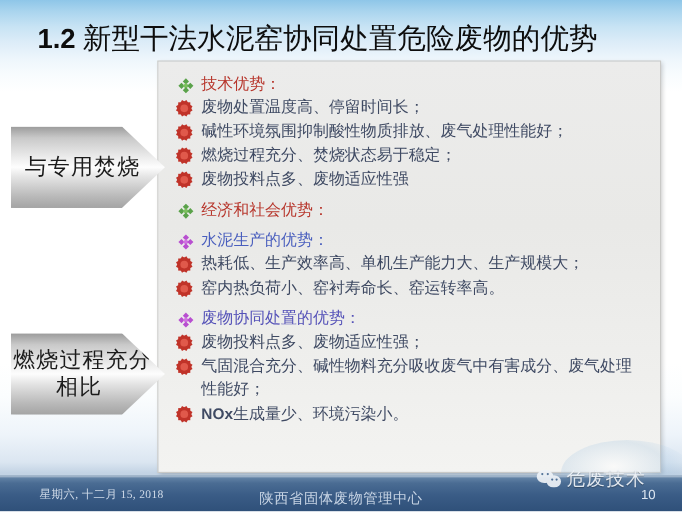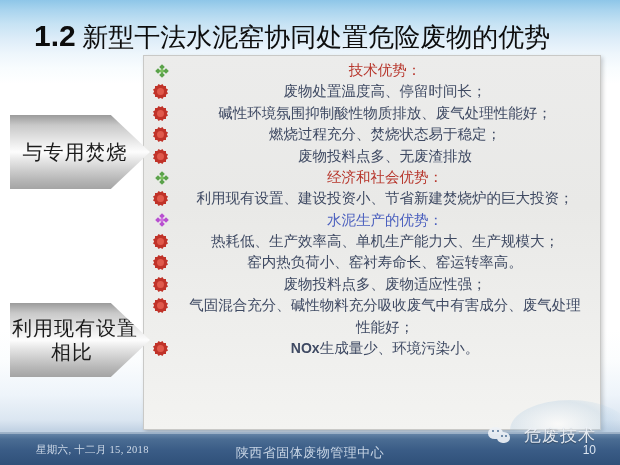--- a/index.html
+++ b/index.html
@@ -24,31 +24,31 @@
   #bottom-band:before{
     content:"";position:absolute;left:0;right:0;top:0;height:2px;
     background:rgba(255,255,255,0.35);
   }
   
   #title{
     position:absolute;left:34px;top:19px;width:566px;height:34px;
     font-size:26px;line-height:34px;color:#0d0d0d;white-space:nowrap;
     font-family:"Liberation Serif","DejaVu Serif",serif;
   }
-  #title .num{font-family:"Liberation Sans","DejaVu Sans",sans-serif;font-weight:bold;font-size:30px;}
+  #title .num{font-family:"Liberation Sans","DejaVu Sans",sans-serif;font-weight:bold;font-size:25px;}
   
   #content-panel{
     position:absolute;left:143px;top:55px;width:458px;height:375px;
     background:linear-gradient(to bottom,#ececeb 0%,#e9e9e7 40%,#eeeeec 70%,#f3f3f1 100%);
     border:1px solid #c9c9c7;
     box-shadow:2px 2px 4px rgba(0,0,0,0.18);
     padding:4px 6px 0 6px;box-sizing:border-box;
     overflow:hidden;
   }
-  .group{margin:0;padding:0;text-align:center;}
+  .group{margin:7px;padding:0;}
   .grp-head{
     position:relative;padding-left:26px;
     font-size:14.5px;line-height:21px;white-space:nowrap;
     font-family:"Liberation Serif","DejaVu Serif",serif;
   }
   .grp-head.red{color:#b7362c;}
   .grp-head.blue{color:#4a5fbe;}
   .grp-head.violet{color:#5552b8;}
   .bullet-diamond{
     position:absolute;left:6px;top:5px;width:11px;height:11px;
@@ -109,21 +109,21 @@
   }
   #footer-page{
     position:absolute;right:24px;top:443px;
     font-size:12px;color:#dbe5f0;
     font-family:"Liberation Sans","DejaVu Sans",sans-serif;
     text-align:center;
   }
   
   #watermark{
     position:absolute;right:6px;top:418px;width:126px;height:34px;
-    display:flex;align-items:center;gap:12px;
+    display:flex;align-items:center;gap:3px;
     color:#e9eef5;opacity:0.92;
   }
   #watermark .wm-text{
     font-size:17px;letter-spacing:1px;color:#eef2f7;
     font-family:"Liberation Serif","DejaVu Serif",serif;
     text-shadow:0 1px 1px rgba(0,0,0,0.35);
   }
   .wechat-mark{position:relative;width:24px;height:18px;flex:0 0 auto;}
   .wechat-mark i{position:absolute;border-radius:50%;background:#eef2f7;}
   .wechat-mark i.b1{left:0;top:1px;width:15px;height:12px;border-radius:50% 50% 45% 45%;}
@@ -191,44 +191,35 @@
           </span>
         <span>燃烧过程充分、焚烧状态易于稳定；</span>
       </div>
       <div class="item">
         <span class="bullet-floret">
             <i></i>
             <i></i>
             <i></i>
             <i class="core"></i>
           </span>
-        <span>废物投料点多、无废渣排放</span>
+        <span>废物投料点多、废物适应性强</span>
       </div>
     </div>
 
     <div class="group">
       <div class="grp-head red">
         <span class="bullet-diamond g-green">
           <i class="t"></i>
             <i class="l"></i>
             <i class="c"></i>
             <i class="r"></i>
             <i class="b"></i>
         </span>
         <span>经济和社会优势：</span>
       </div>
-      <div class="item">
-        <span class="bullet-floret">
-            <i></i>
-            <i></i>
-            <i></i>
-            <i class="core"></i>
-          </span>
-        <span>利用现有设置、建设投资小、节省新建焚烧炉的巨大投资；</span>
-      </div>
     </div>
 
     <div class="group">
       <div class="grp-head blue">
         <span class="bullet-diamond g-violet">
           <i class="t"></i>
             <i class="l"></i>
             <i class="c"></i>
             <i class="r"></i>
             <i class="b"></i>
@@ -249,20 +240,30 @@
             <i></i>
             <i></i>
             <i></i>
             <i class="core"></i>
           </span>
         <span>窑内热负荷小、窑衬寿命长、窑运转率高。</span>
       </div>
     </div>
 
     <div class="group">
+      <div class="grp-head violet">
+        <span class="bullet-diamond g-violet">
+          <i class="t"></i>
+            <i class="l"></i>
+            <i class="c"></i>
+            <i class="r"></i>
+            <i class="b"></i>
+        </span>
+        <span>废物协同处置的优势：</span>
+      </div>
       <div class="item">
         <span class="bullet-floret">
             <i></i>
             <i></i>
             <i></i>
             <i class="core"></i>
           </span>
         <span>废物投料点多、废物适应性强；</span>
       </div>
       <div class="item">
@@ -287,21 +288,21 @@
         <span class="nox">NOx</span><span>生成量少、环境污染小。</span>
       </div>
     </div>
 
   </div>
 
   <div class="callout" id="callout-1">
     <span class="l1">与专用焚烧</span>
   </div>
   <div class="callout" id="callout-2">
-    <span class="l1">利用现有设置</span>
+    <span class="l1">燃烧过程充分</span>
     <span class="l2">相比</span>
   </div>
 
   <div id="swoosh"></div>
   <div id="bottom-band"></div>
 
   <div id="footer-date">星期六, 十二月 15, 2018</div>
   <div id="footer-center">陕西省固体废物管理中心</div>
   <div id="footer-page">10</div>
 

